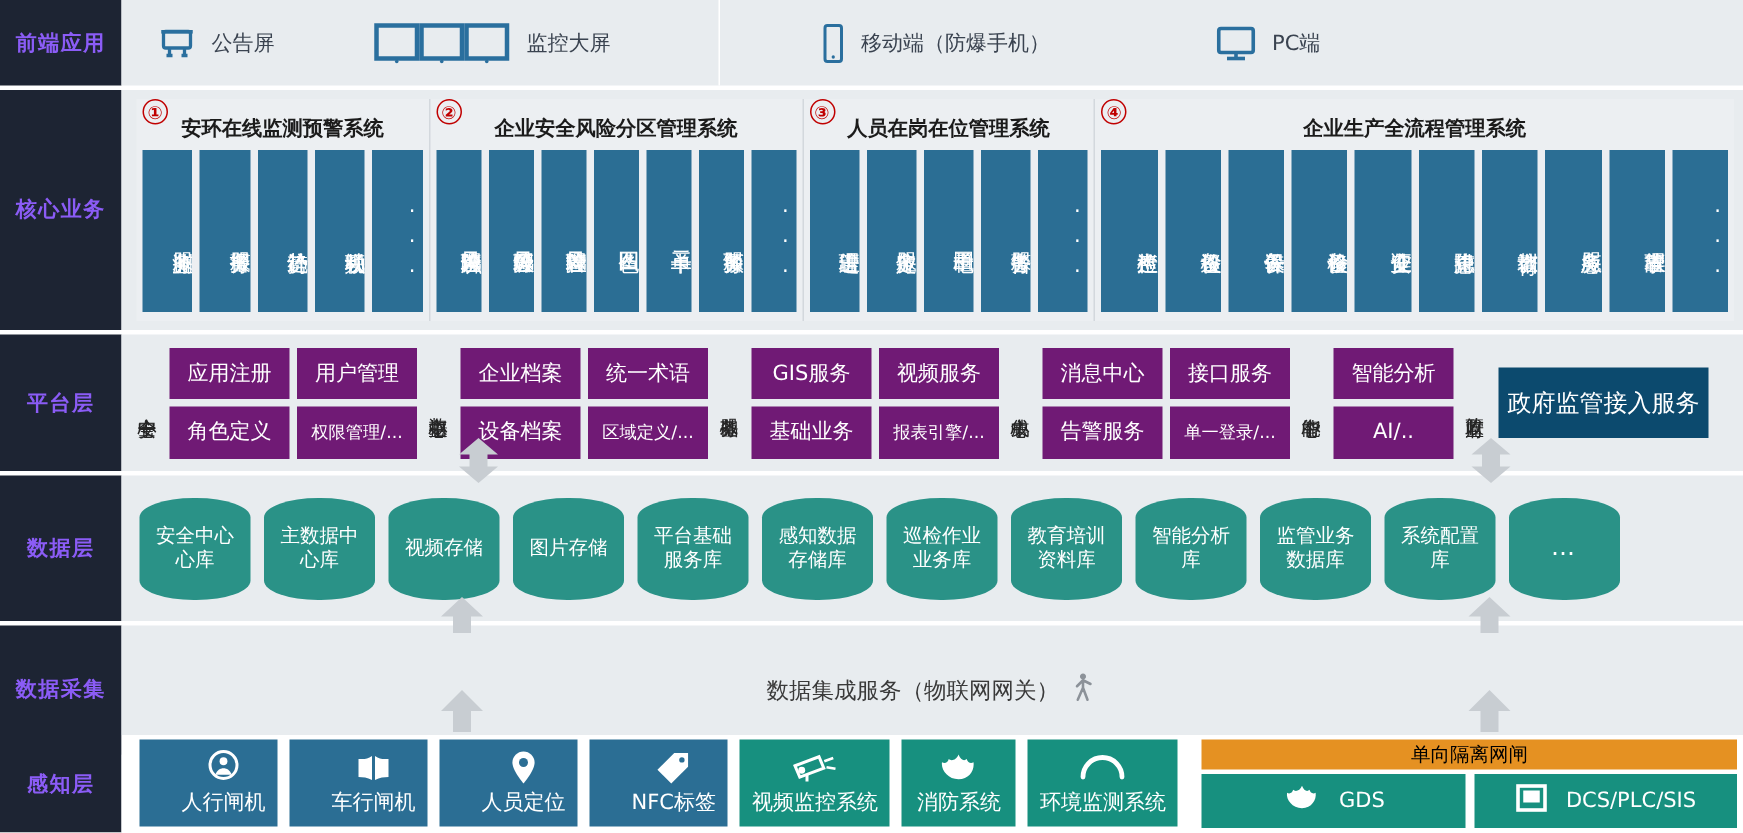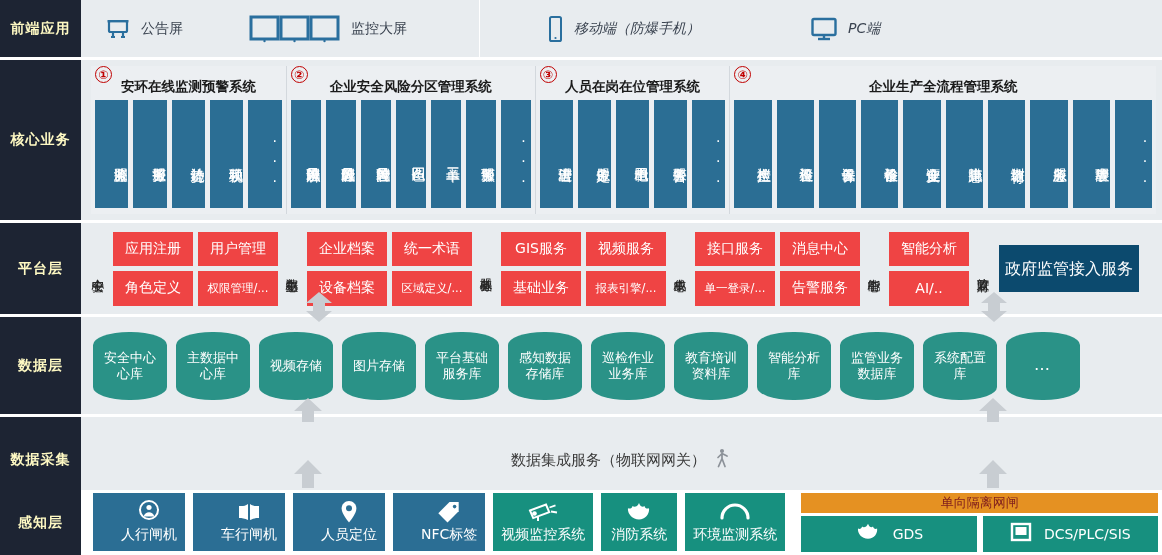--- a/index.html
+++ b/index.html
@@ -10,21 +10,21 @@
     background: #ffffff;
     font-family: "DejaVu Sans", "Liberation Sans", sans-serif;
   }
   #root { position: relative; width: 1162px; height: 555px; background:#ffffff; }
 
   
   .layer { position: absolute; left: 0; width: 1162px; display: flex; }
   .layer-label {
     width: 81px; flex: 0 0 81px;
     background: #1d2433;
-    color: #fef9c3;
+    color: #8b5cf6;
     font-size: 14px; font-weight: bold;
     display: flex; align-items: center; justify-content: center;
     letter-spacing: 1px;
   }
   .layer-body { flex: 1; position: relative; background: #e8ecef; }
 
   
   #row-front { top: 0; height: 57px; }
   #row-front .layer-body { display: flex; align-items: center; background: #e8ecef; }
   .front-group { display: flex; align-items: center; height: 57px; }
@@ -72,21 +72,21 @@
   .plat-group { display: flex; align-items: stretch; height: 74px; }
   .plat-vlabel {
     writing-mode: vertical-rl; text-orientation: upright;
     font-size: 12.5px; color: #252525; line-height: 1.05;
     display: flex; align-items: center; justify-content: center;
     width: 19px; padding: 0 1px;
   }
   .plat-cells { display: flex; gap: 5px; padding: 0 5px; }
   .plat-col { display: flex; flex-direction: column; gap: 5px; }
   .pcell {
-    background: #ef4444; color: #fff;
+    background: #701a75; color: #fff;
     height: 47px; min-width: 80px;
     display: flex; align-items: center; justify-content: center;
     font-size: 14px; white-space: nowrap; padding: 0 6px;
   }
   .pcell.small { font-size: 11.5px; }
   .pcell.gov {
     background: #0c4a6e; height: 47px; min-width: 100px;
     flex-direction: column; line-height: 1.25; font-size: 16px;
   }
   .gov-wrap { display:flex; align-items:center; }
@@ -116,21 +116,21 @@
   .scard {
     height: 58px; min-width: 76px;
     display: flex; flex-direction: column; align-items: center; justify-content: center;
     color: #ffffff; font-size: 14px; gap: 2px; padding: 0 8px;
   }
   .scard.blue { background: #2b6e94; padding-left: 28px; }
   .scard.teal { background: #17907f; }
   .scard .sicon { height: 24px; display: flex; align-items: center; }
   .gate-block { display: flex; flex-direction: column; gap: 3px; margin-left: 8px; }
   .gate-bar {
-    background: #e59122; color: #7f1d1d; font-size: 13px;
+    background: #e59122; color: #000000; font-size: 13px;
     height: 20px; display: flex; align-items: center; justify-content: center;
   }
   .gate-row { display: flex; gap: 6px; }
   .gcard {
     background: #17907f; color: #fff;
     height: 36px; display: flex; align-items: center; justify-content: center;
     gap: 12px; font-size: 14px; padding: 0 14px; min-width: 140px;
   }
 
   
@@ -163,21 +163,21 @@
                 <rect x="62" y="3" width="27" height="22" fill="none" stroke="#2a6f9e" stroke-width="3"></rect>
                 <circle cx="15.5" cy="27" r="1.2" fill="#2a6f9e"></circle>
                 <circle cx="45.5" cy="27" r="1.2" fill="#2a6f9e"></circle>
                 <circle cx="75.5" cy="27" r="1.2" fill="#2a6f9e"></circle>
               </svg>
         </span>
         <span class="front-label">监控大屏</span>
       </div>
     </div>
     <div class="front-sep"></div>
-    <div class="front-group" style="flex:1;padding-left:66px;gap:110px;font-style:italic;">
+    <div class="front-group" style="flex:1;padding-left:66px;gap:110px;">
       <div class="front-item">
         <span class="ficon">
           <svg width="18" height="28" viewBox="0 0 18 28">
                 <rect x="4" y="2" width="11" height="24" rx="1.6" fill="none" stroke="#2a6f9e" stroke-width="2"></rect>
                 <circle cx="9.5" cy="23" r="1.1" fill="#2a6f9e"></circle>
               </svg>
         </span>
         <span class="front-label">移动端（防爆手机）</span>
       </div>
       <div class="front-item">
@@ -290,26 +290,26 @@
             <div class="plat-col">
               <div class="pcell">视频服务</div>
               <div class="pcell small">报表引擎/...</div>
             </div>
           </div>
         </div>
         <div class="plat-group">
           <div class="plat-vlabel">集成中心</div>
           <div class="plat-cells">
             <div class="plat-col">
+              <div class="pcell">消息中心</div>
+              <div class="pcell">告警服务</div>
+            </div>
+            <div class="plat-col">
               <div class="pcell">接口服务</div>
               <div class="pcell small">单一登录/...</div>
-            </div>
-            <div class="plat-col">
-              <div class="pcell">消息中心</div>
-              <div class="pcell">告警服务</div>
             </div>
           </div>
         </div>
         <div class="plat-group">
           <div class="plat-vlabel">智能中心</div>
           <div class="plat-cells">
             <div class="plat-col">
               <div class="pcell">智能分析</div>
               <div class="pcell">AI/..</div>
             </div>

